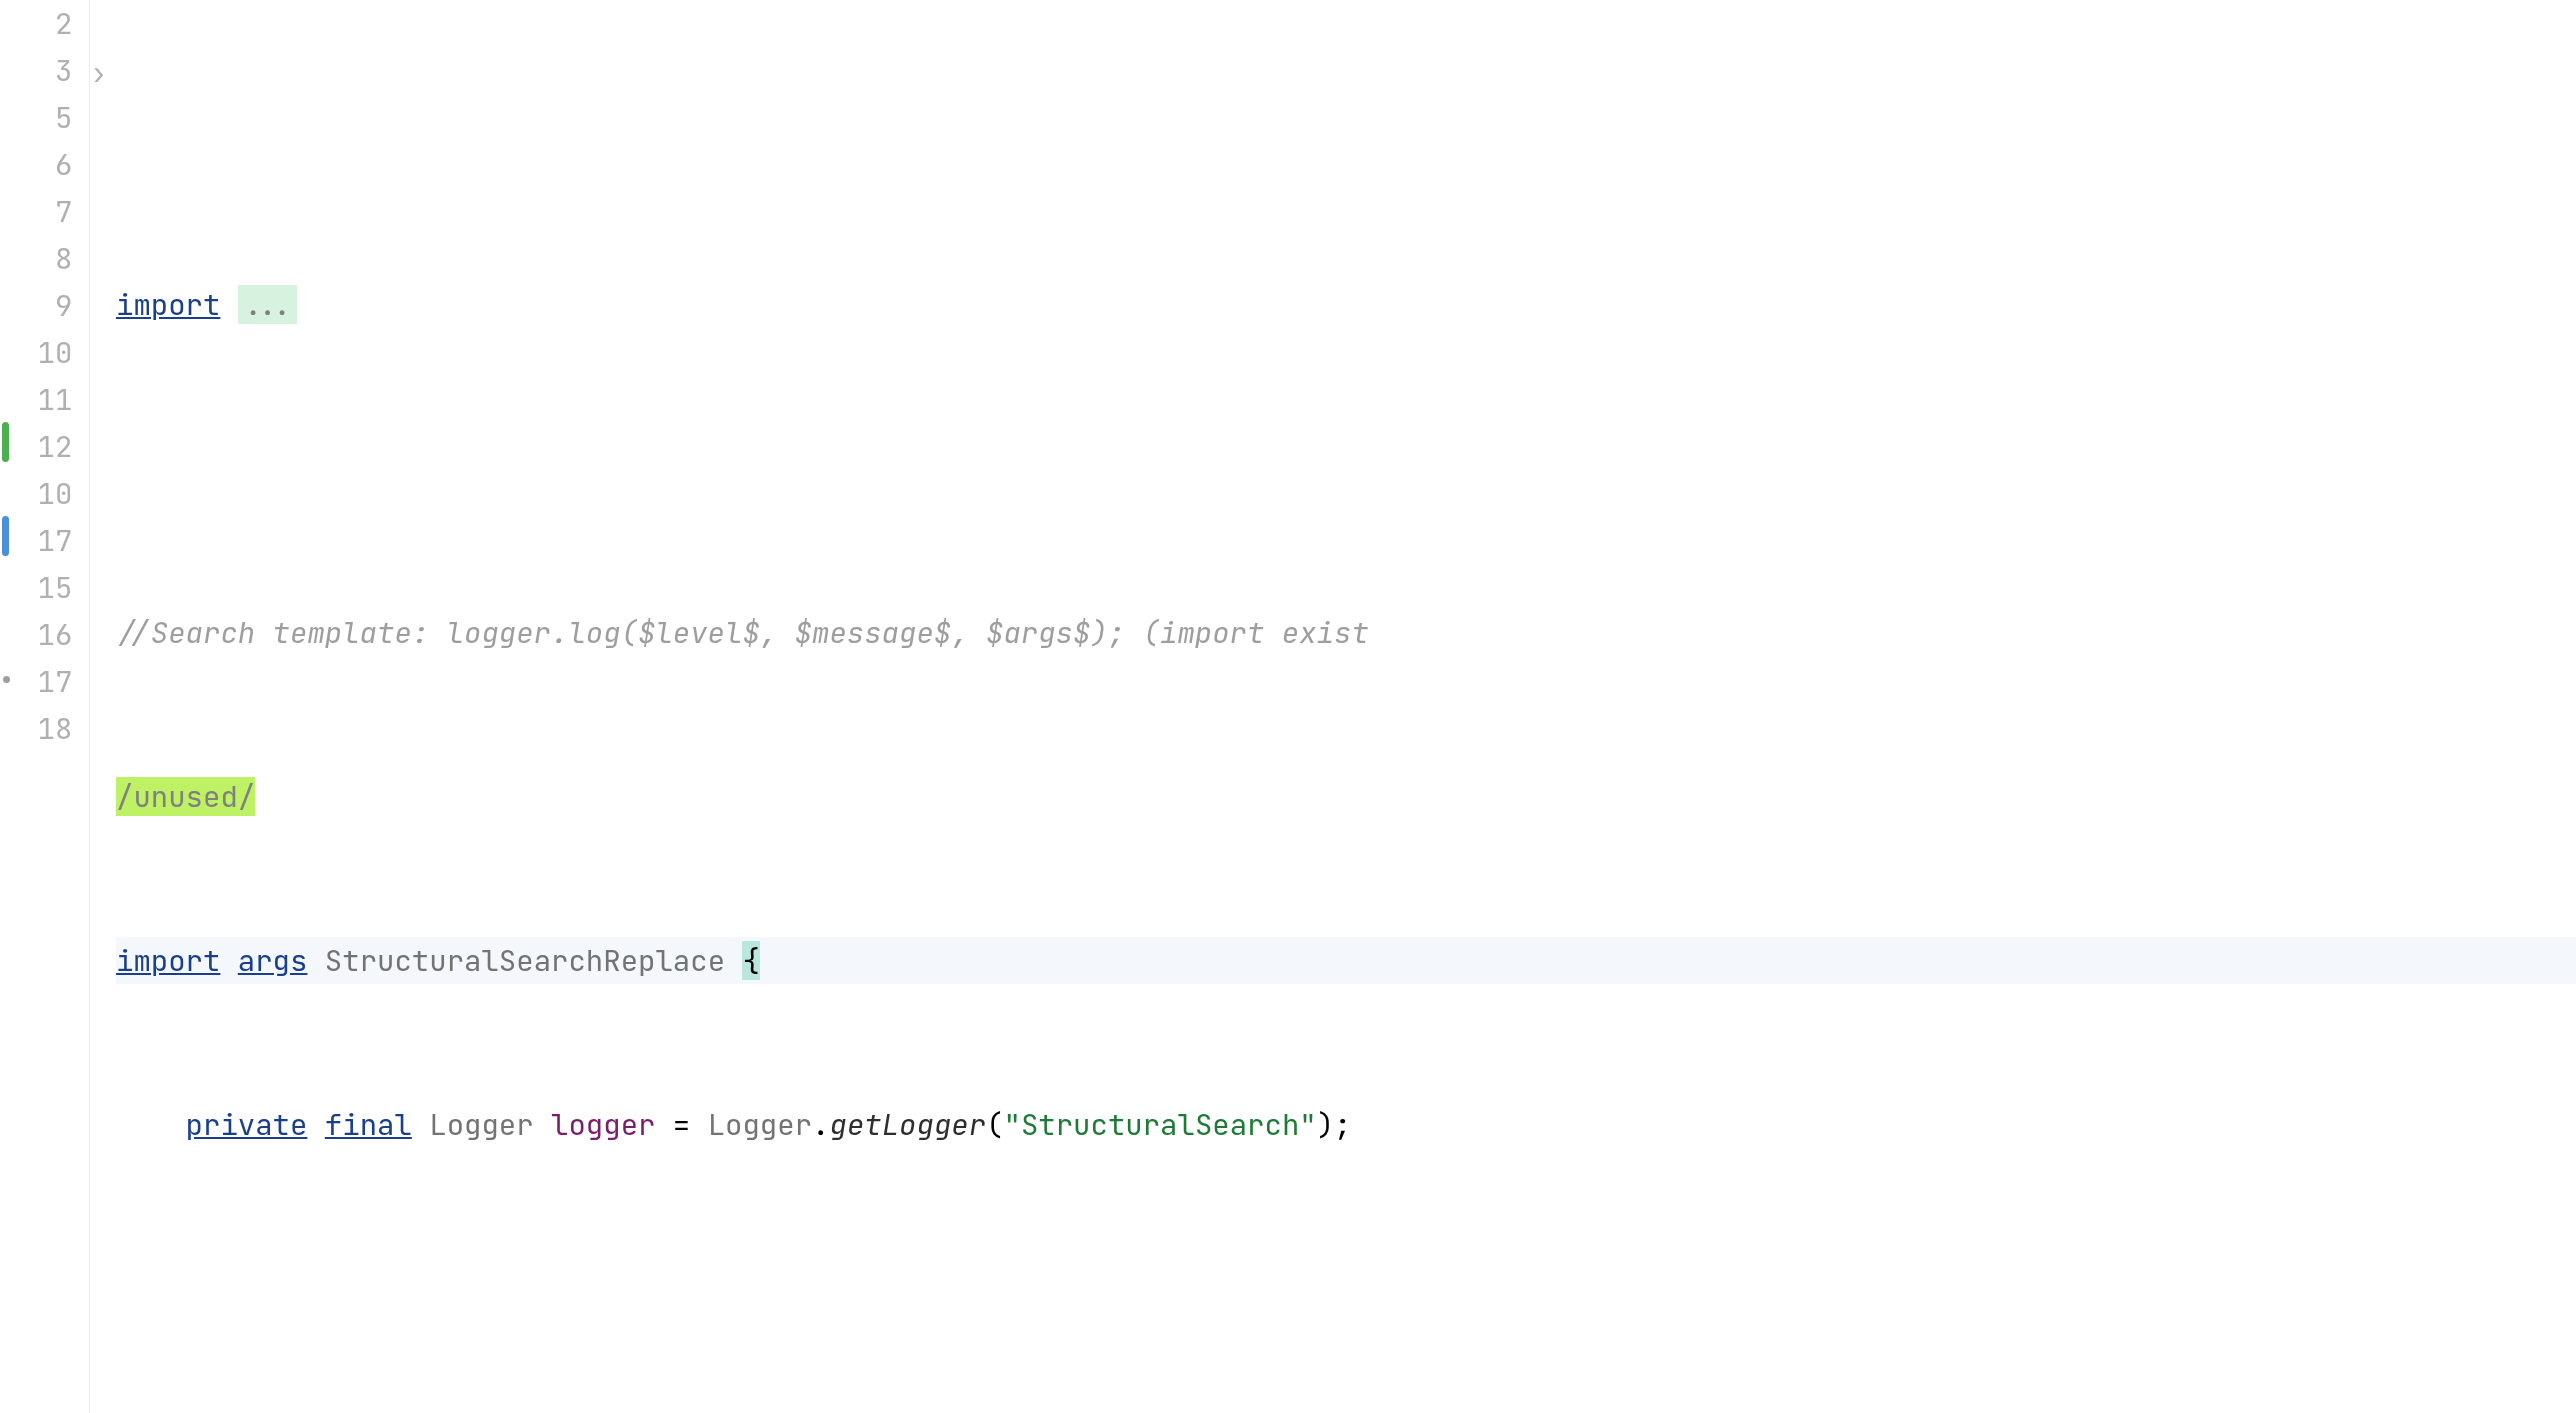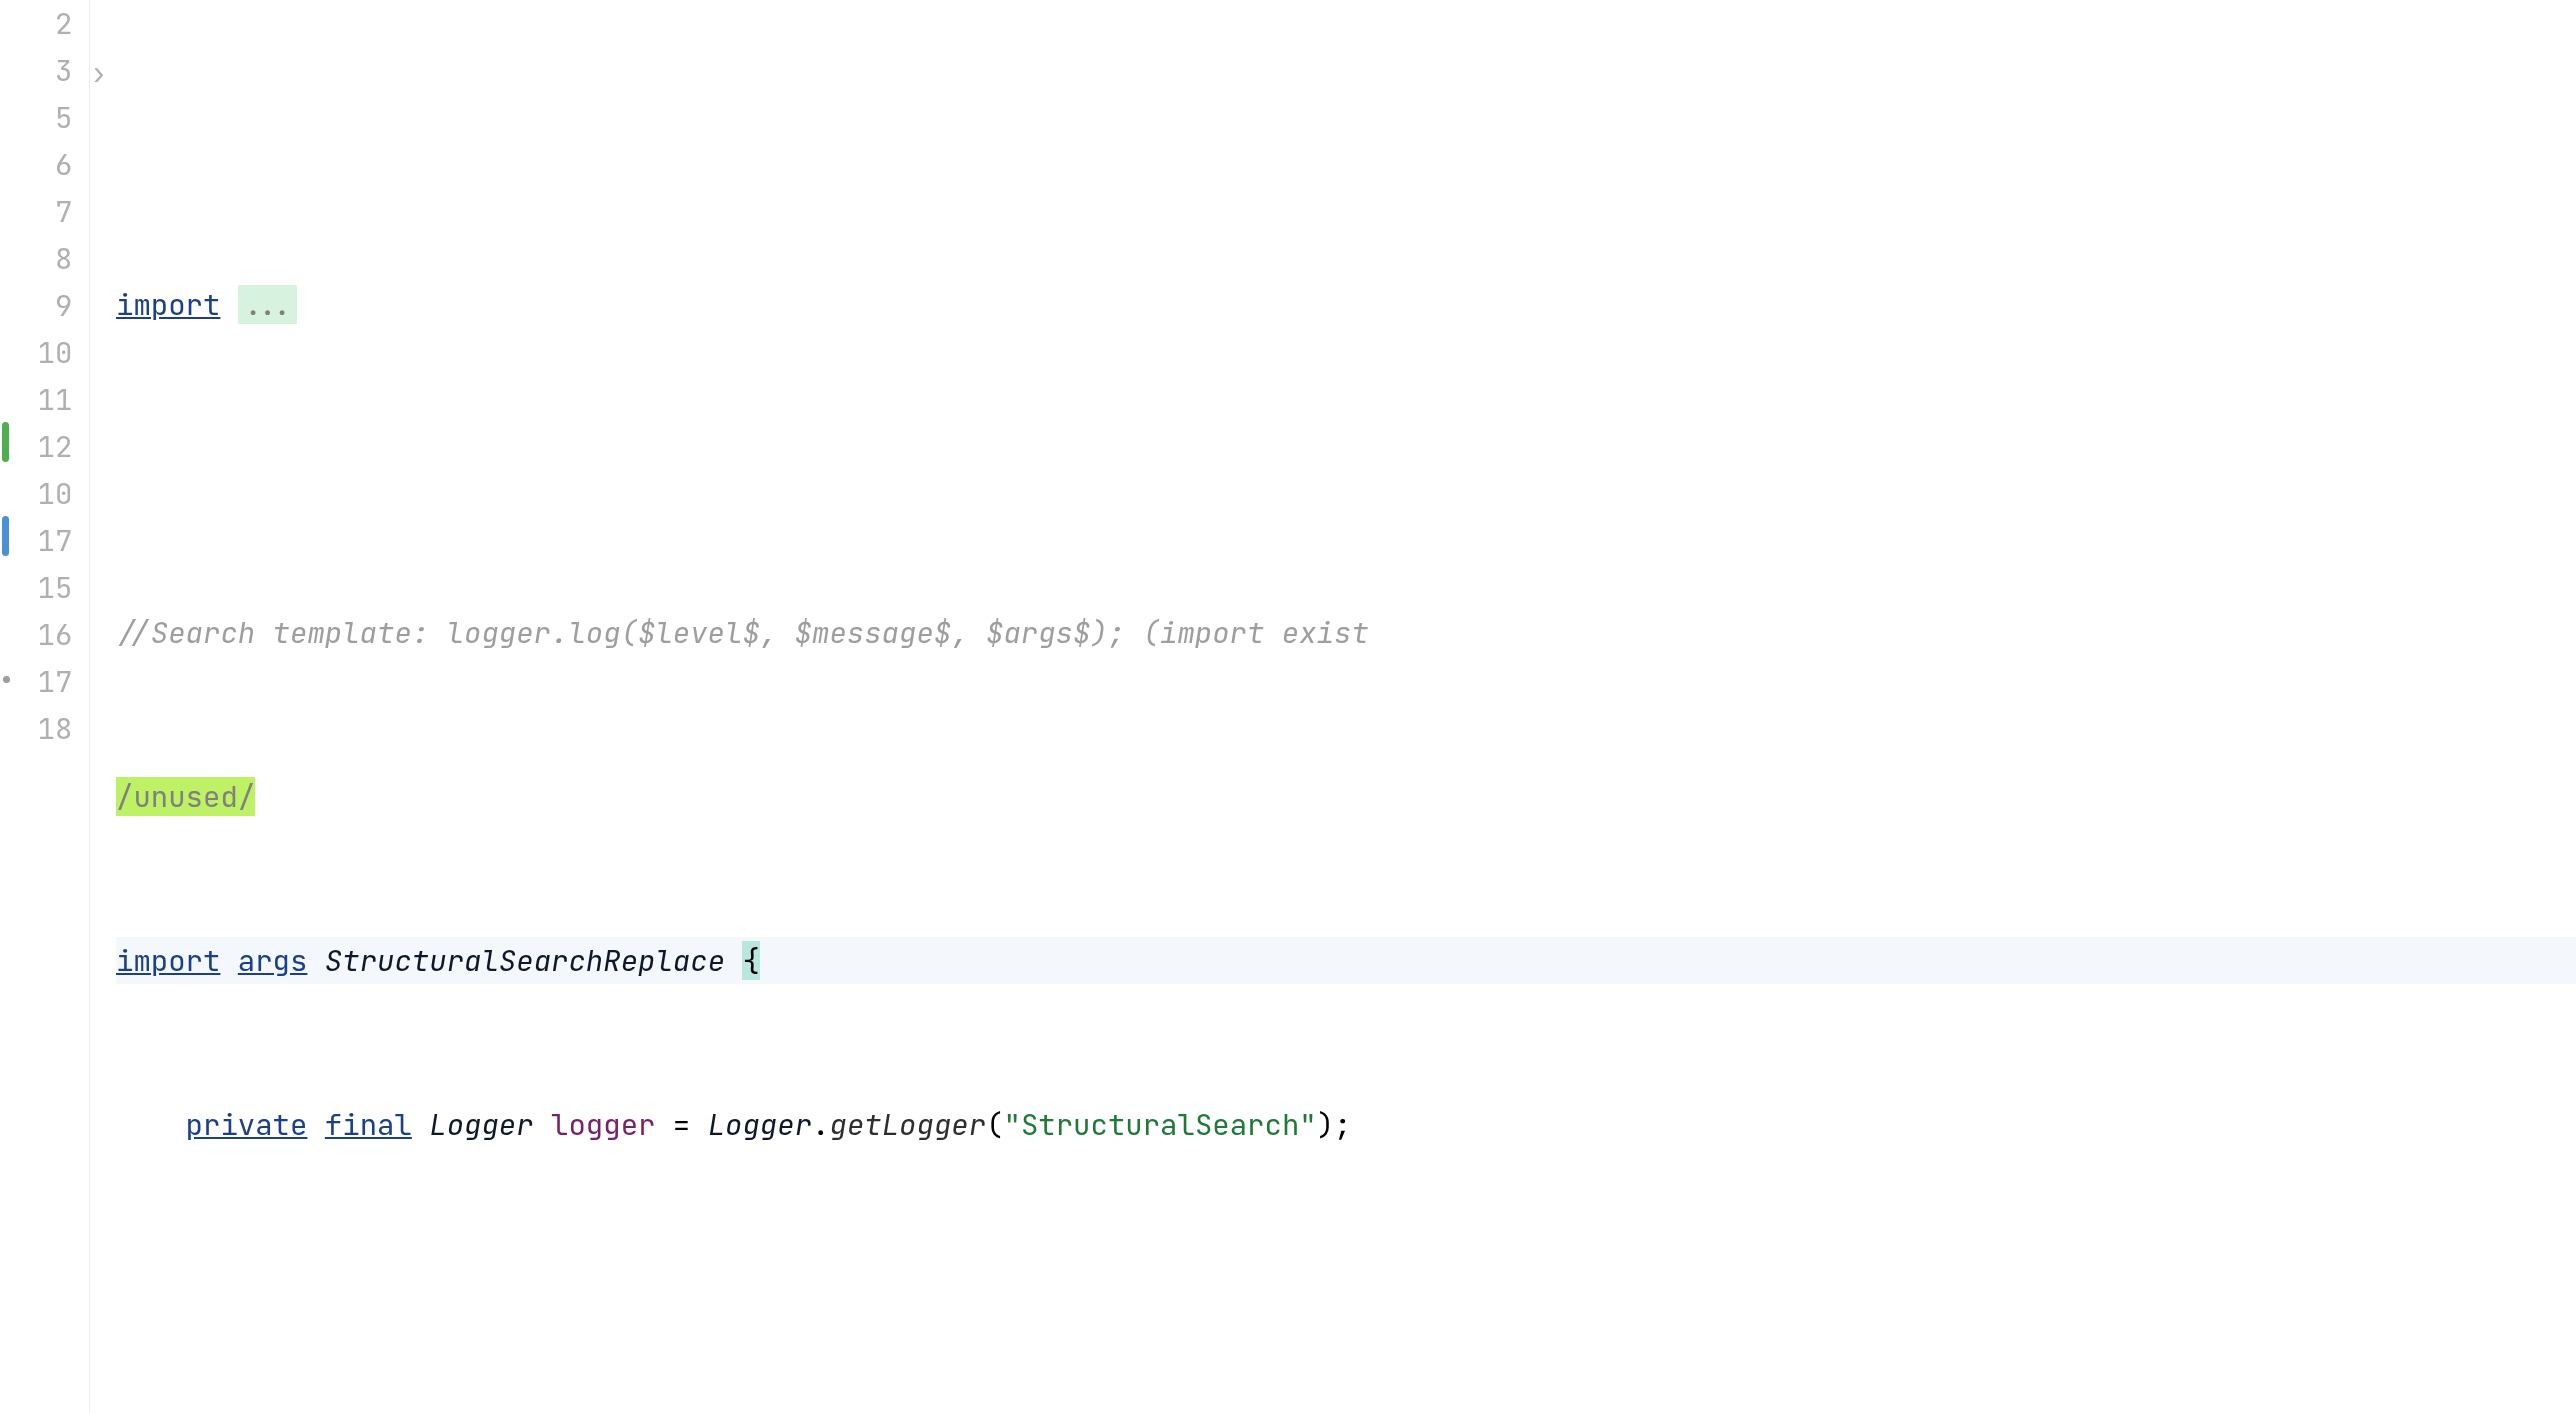--- a/index.html
+++ b/index.html
@@ -63,21 +63,21 @@
     line-height: 47px;
   }
   .current-line {
     background: #f4f8fc;
   }
   
   .kw      { color: #1a3f8c; text-decoration: underline; }           
   .comment { color: #9e9e9e; font-style: italic; }
   .fold    { background: #d8f2e0; color: #808080; padding: 0 3.7px; }
   .green-hl{ background: #bef264; color: #808080; }
-  .ident   { color: #0f172a; font-style: italic; }
+  .ident   { color: #737373; }
   .field   { color: #7a1f6a; }
   .static  { font-style: italic; color: #2e2e2e; }
   .string  { color: #1e7a36; }
   .brace-match { background: #b9e6dd; }
   .chevron {
     display: inline-block;
     transform: translateY(1.8px);
   }
 </style>
 </head>

